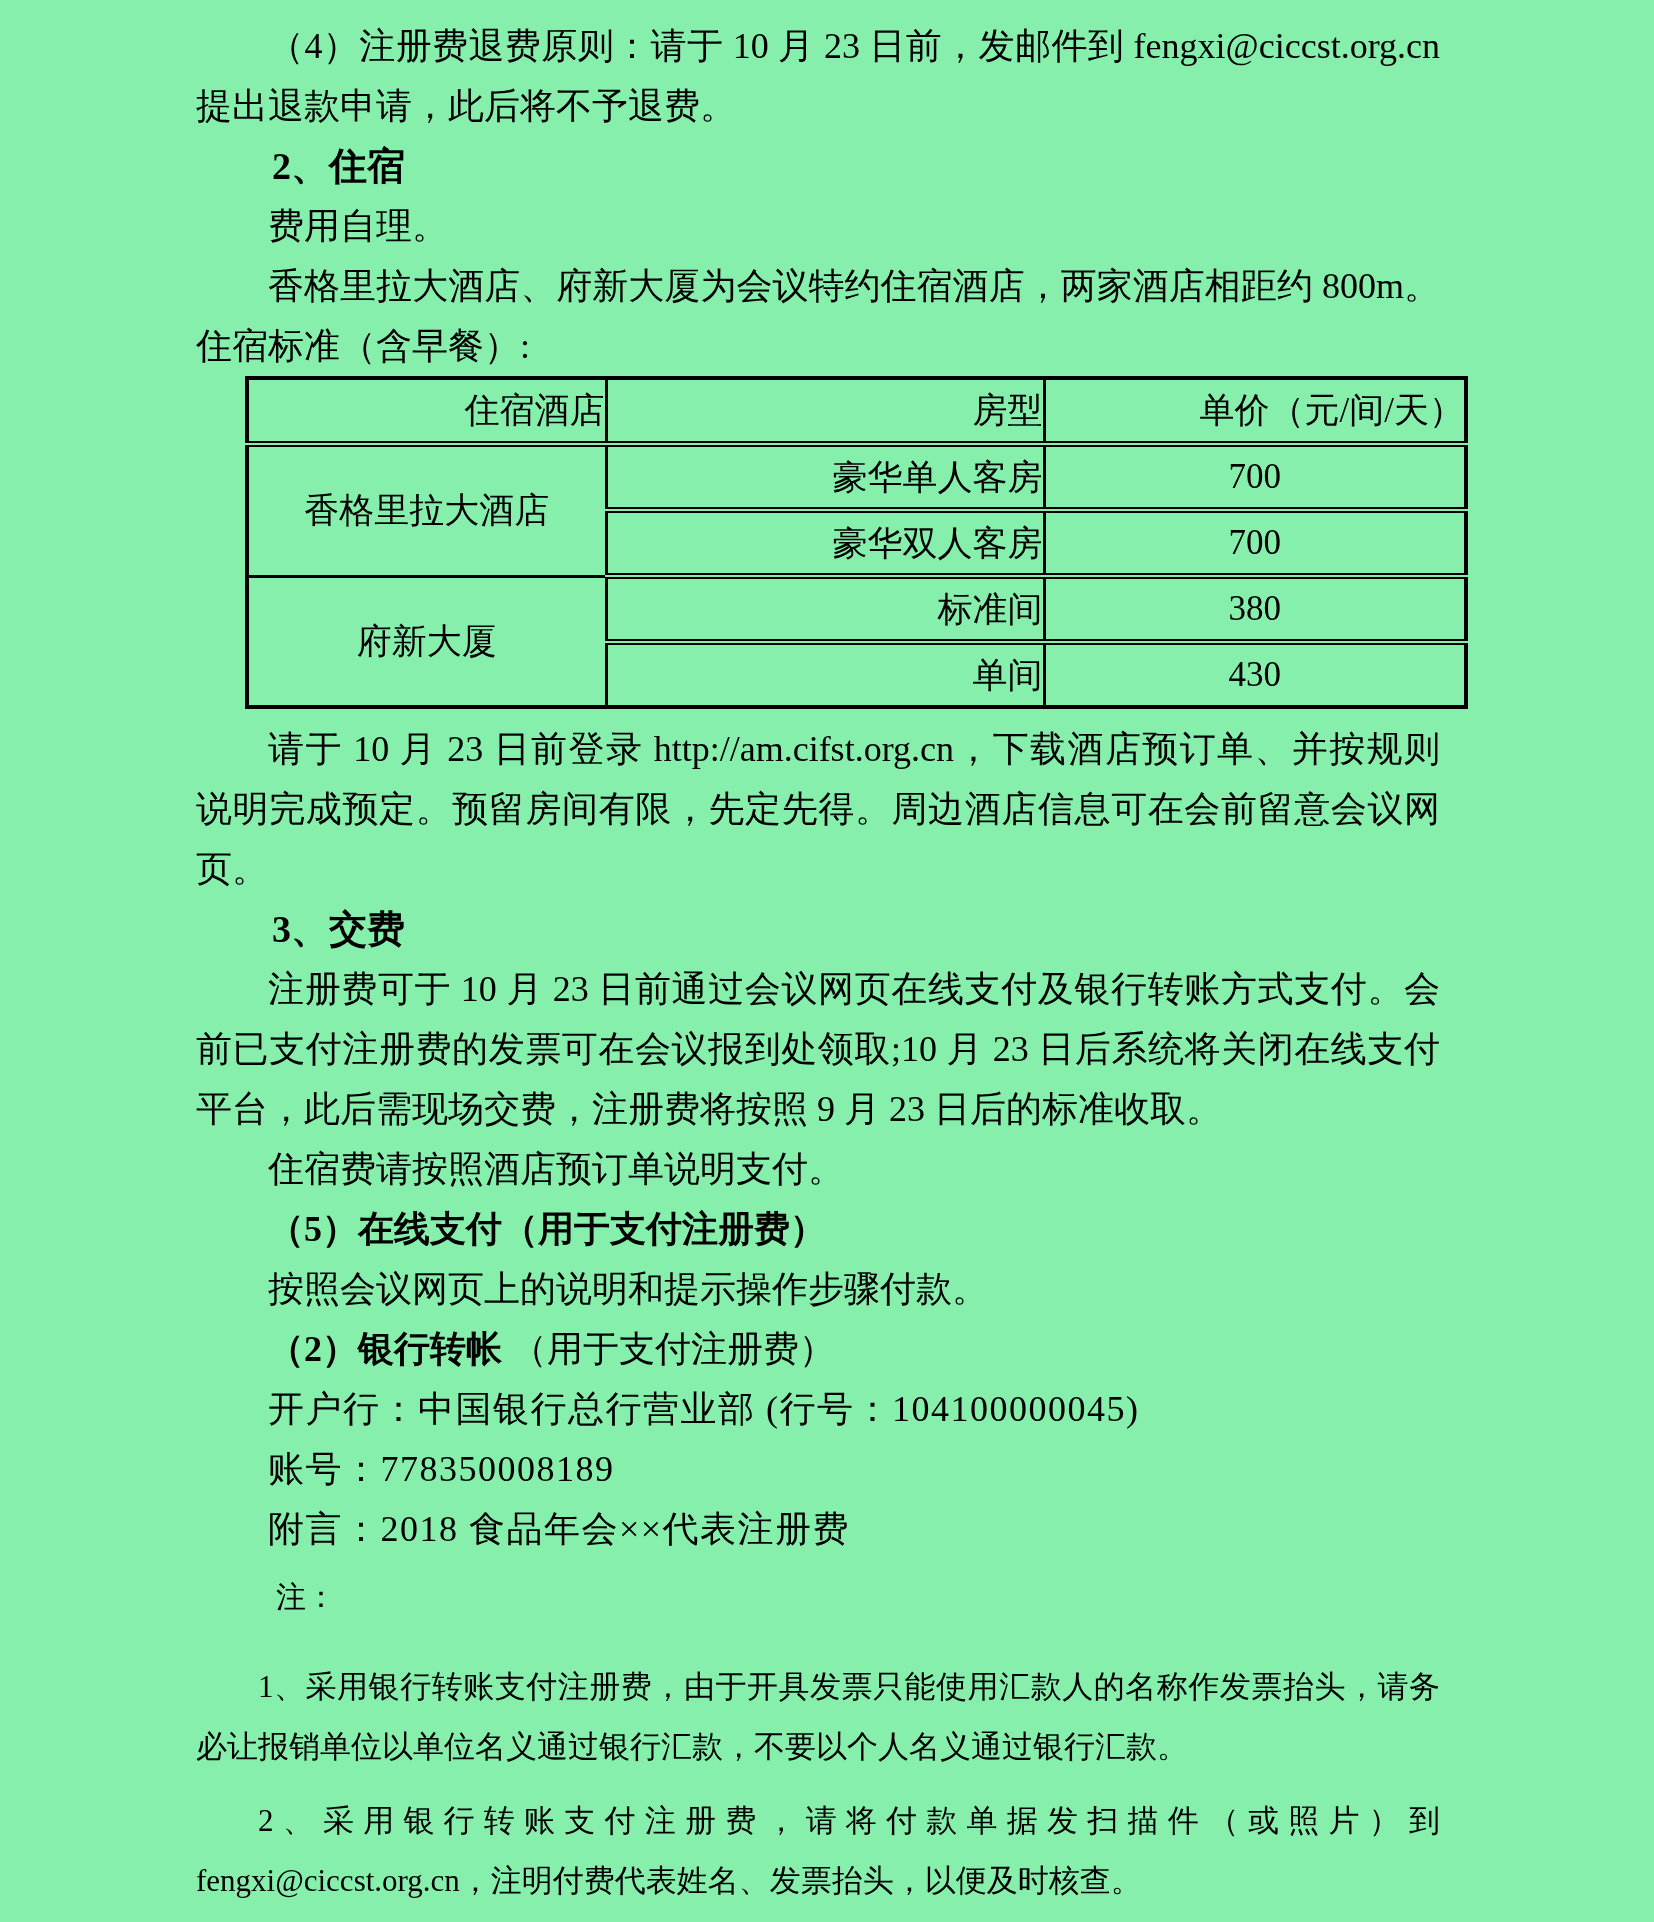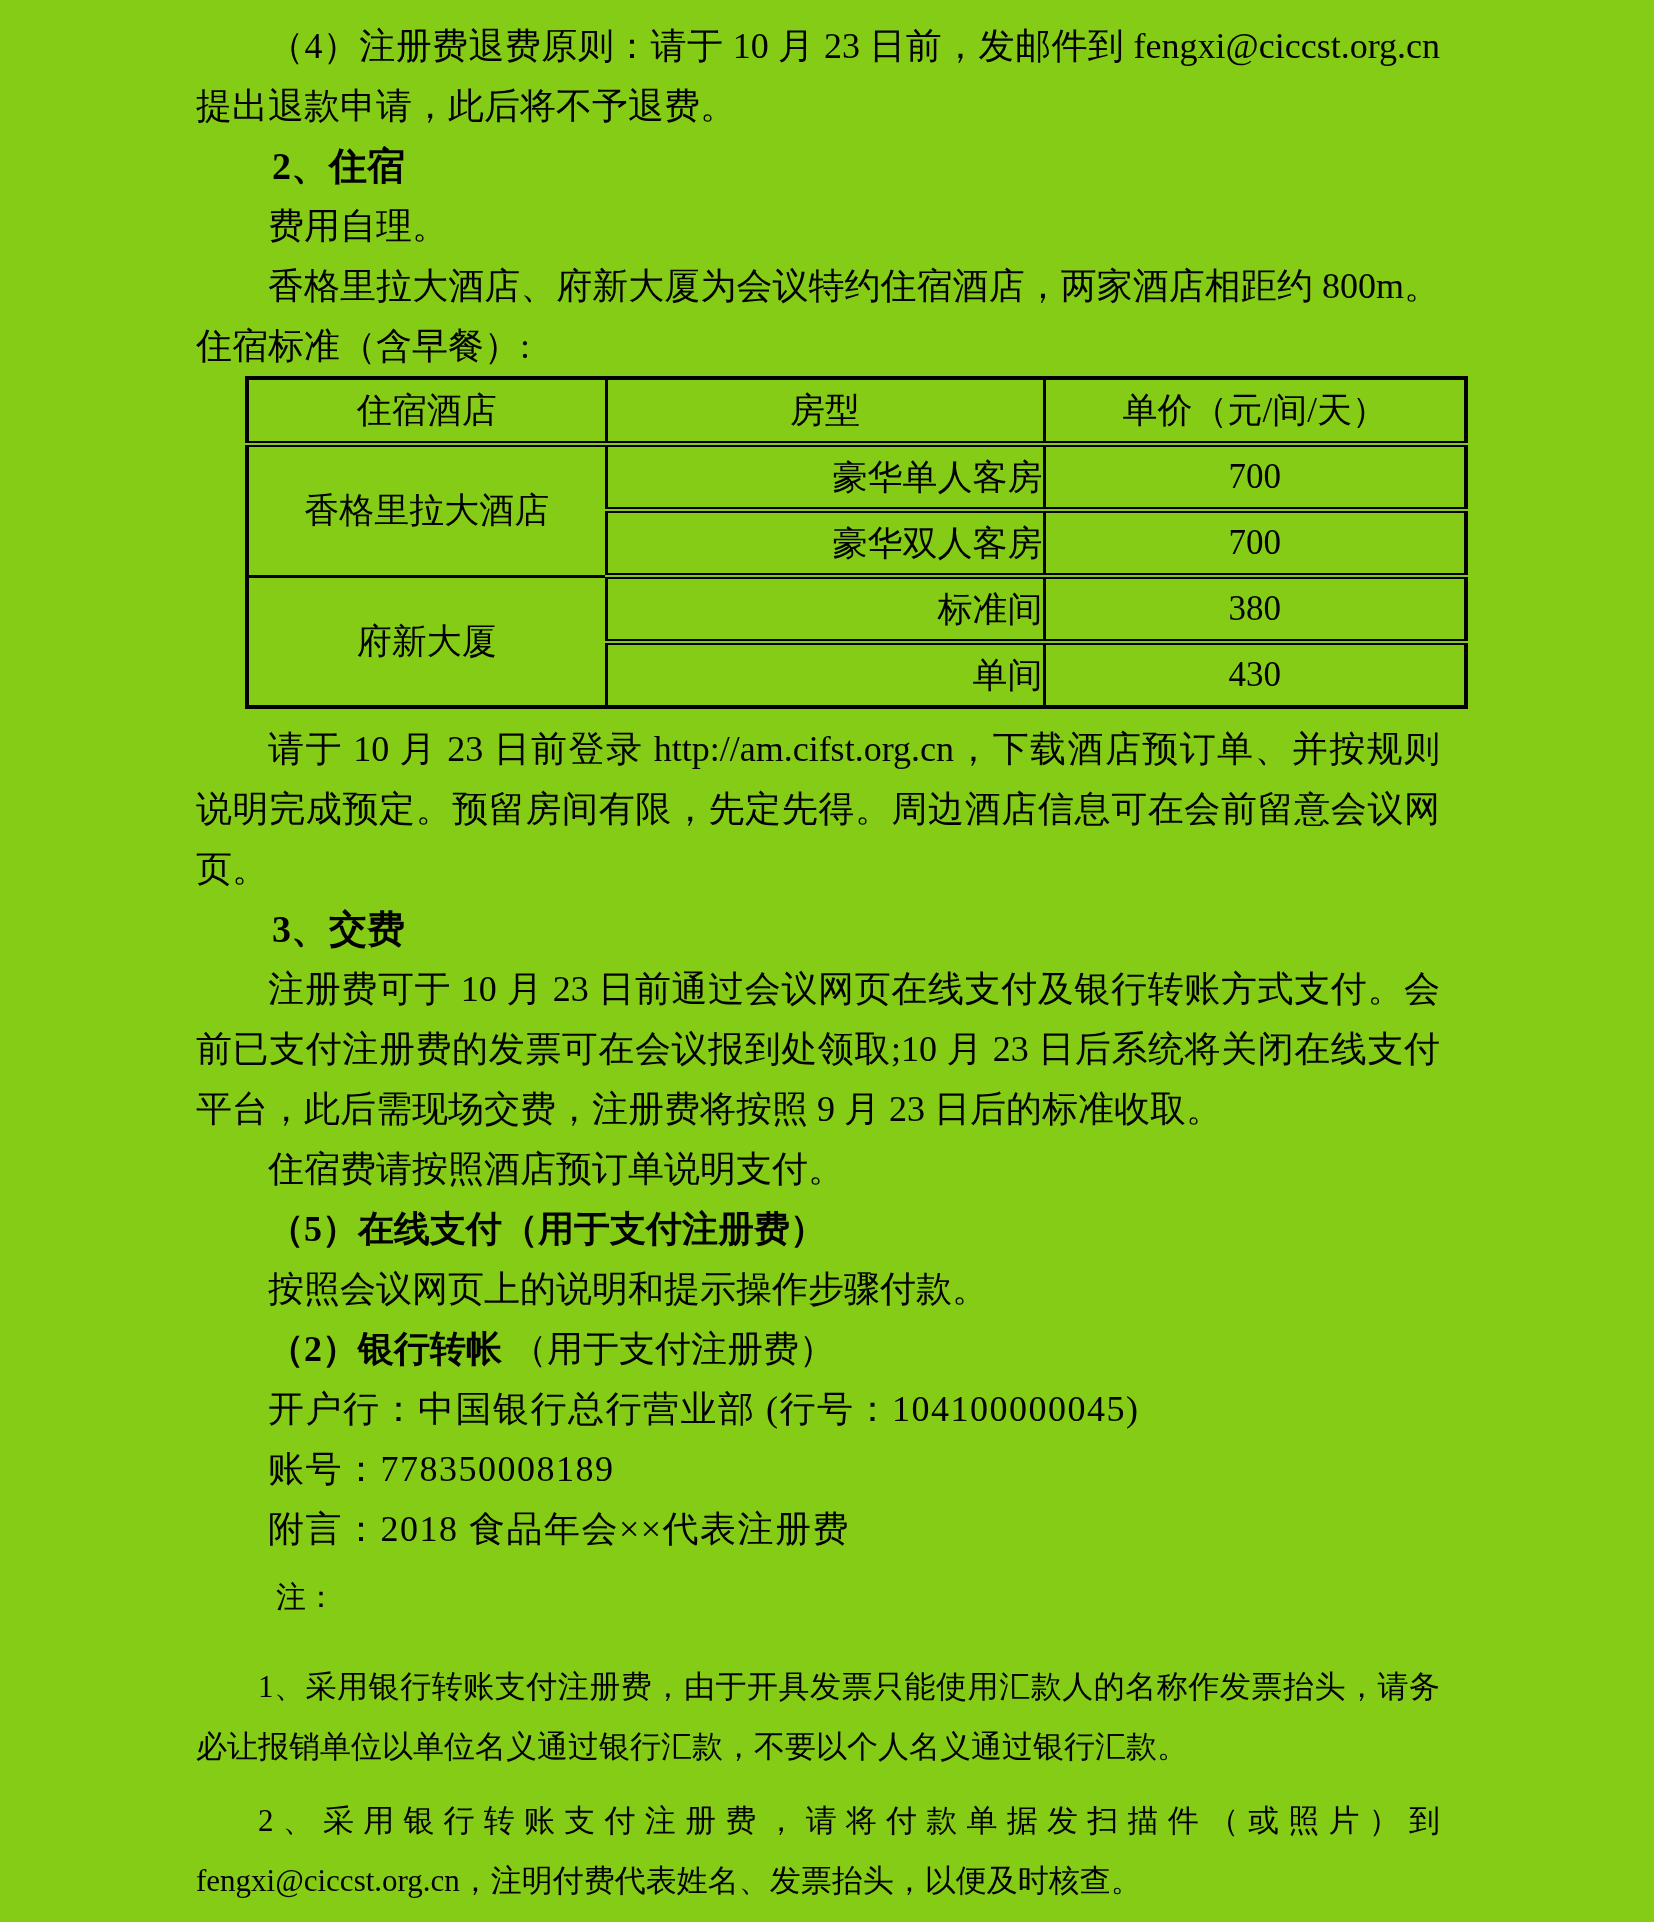--- a/index.html
+++ b/index.html
@@ -6,21 +6,21 @@
   body {
     width: 1654px; height: 1922px;
     font-family: "Liberation Serif", "DejaVu Serif", serif;
     color: #000000;
     overflow: hidden;
   }
   .page {
     box-sizing: border-box;
     width: 1654px; height: 1922px;
     padding: 16px 214px 0 196px;
-    background: #84cc16;
+    background: #86efac;
   }
   .para {
     font-size: 36px;
     line-height: 60px;
     text-align: justify;
     text-justify: inter-ideograph;
     margin: 0;
   }
   .indent { text-indent: 2em; }
   .heading-num {
@@ -49,21 +49,21 @@
   }
   table.rates th, table.rates td {
     border: 3px solid #000;
     font-size: 35px;
     font-weight: normal;
     vertical-align: middle;
     padding: 0;
   }
   table.rates th {
     height: 61px;
-    text-align: center;
+    text-align: right;
     border-bottom: 6px double #000;
   }
   table.rates td { height: 60px; }
   td.hotel { text-align: center; }
   td.type { text-align: right; padding-left: 28px; }
   td.price { text-align: center; padding-left: 26px; }
   tr.group-end td { border-bottom: 6px double #000; }
   tr.inner-split td { border-top: 6px double #000; margin-top: 24px; }
 
   .after-table { margin-top: 10px; }

